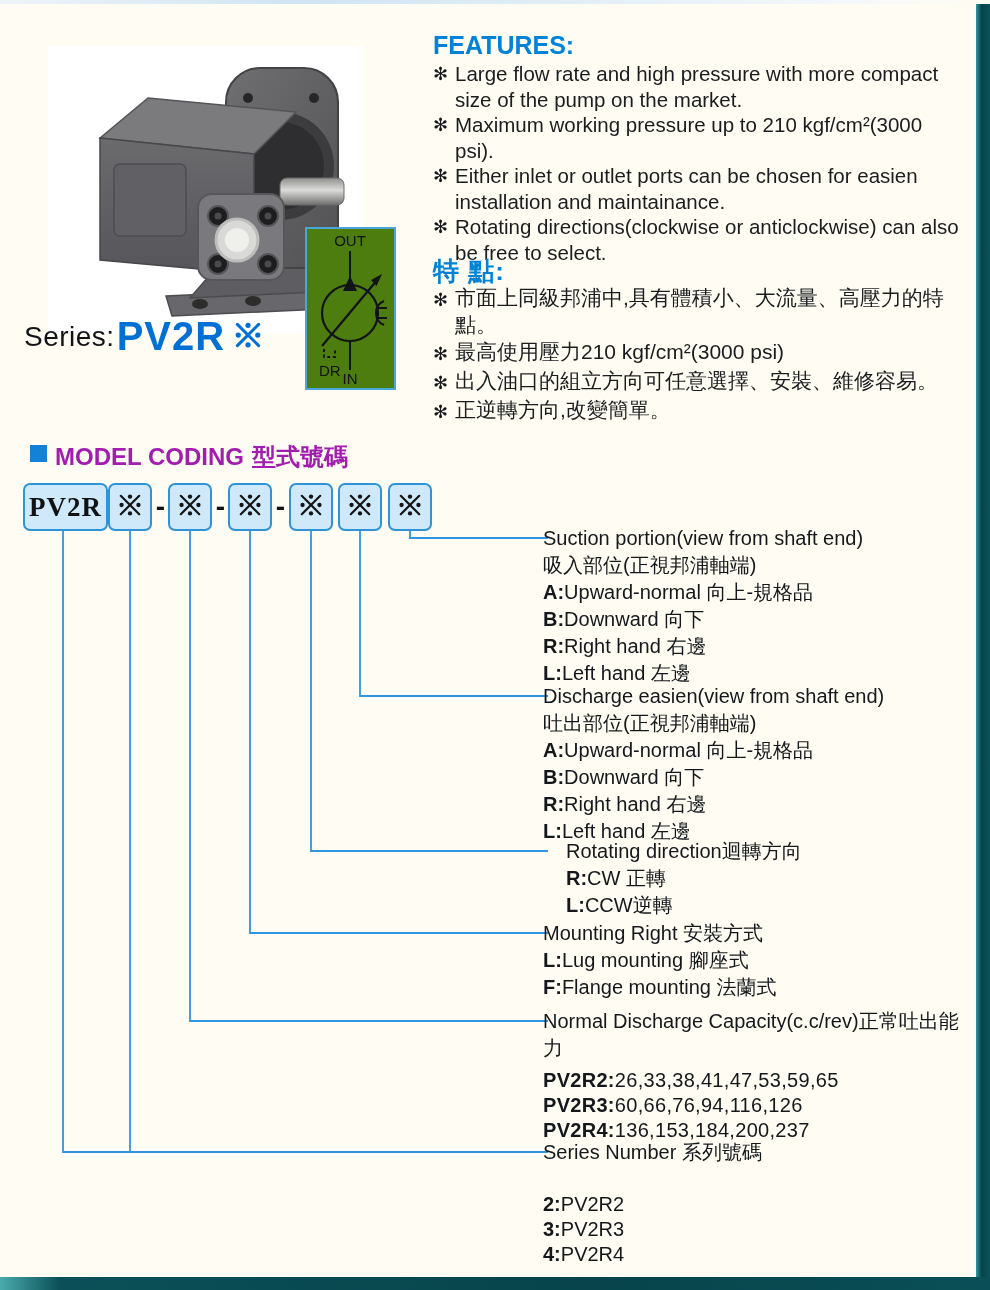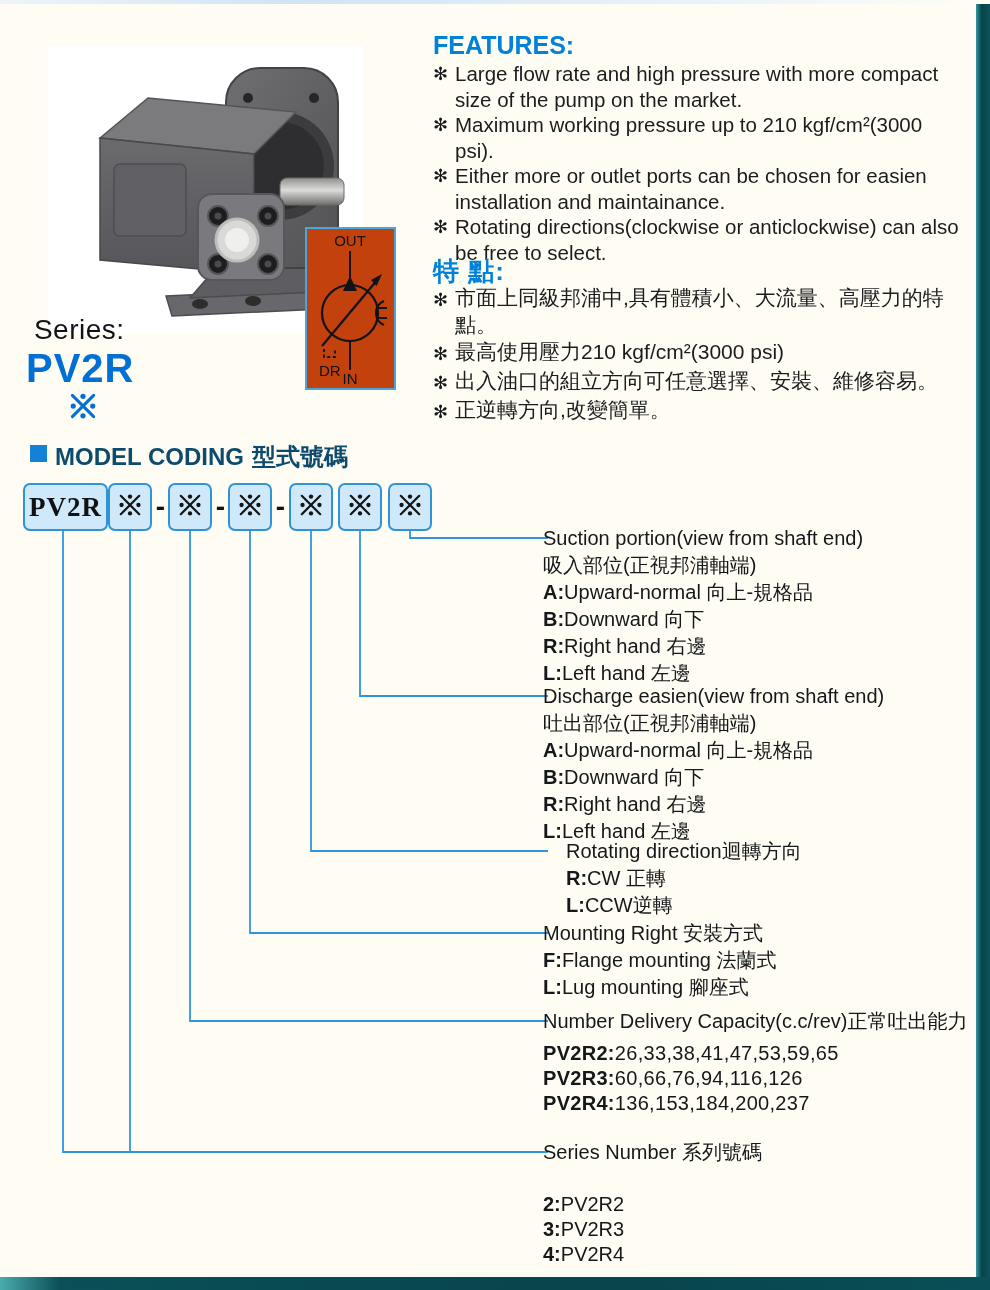--- a/index.html
+++ b/index.html
@@ -11,44 +11,44 @@
   }
   .edge-top { position:absolute; left:0; top:0; width:990px; height:4px;
     background:linear-gradient(to right,#eef4fa,#cfe4f4 30%,#f0f6fb 80%,#fffdf3); }
   .edge-right { position:absolute; left:976px; top:4px; width:14px; height:1286px;
     background:linear-gradient(to right,#35969c,#07444b 40%,#0c535b); }
   .edge-bottom { position:absolute; left:0; top:1277px; width:990px; height:13px;
     background:linear-gradient(to right,#4aabad,#0b5058 6%,#07444b 60%,#0a4f57); }
 
   .photo { position:absolute; left:48px; top:46px; width:315px; height:288px; background:#ffffff; }
 
-  .series-line { position:absolute; left:24px; top:314px; display:flex; align-items:center;flex-direction:column; }
+  .series-line { position:absolute; left:24px; top:314px; display:flex; align-items:center; }
   .series-prefix { font-size:28px; color:#111316; letter-spacing:0.5px; }
   .series-name { font-size:40px; font-weight:bold; color:#0070d4; letter-spacing:1px; margin-left:2px; }
   .series-line .refmark { margin-left:8px; color:#0070d4; }
 
   .symbol-box { position:absolute; left:305px; top:227px; width:91px; height:163px;
-    background:#c2410c; border:2px solid #49a6da; box-sizing:border-box; }
+    background:#4d7c0f; border:2px solid #49a6da; box-sizing:border-box; }
   .symbol-box svg text { font-family:"Liberation Sans","DejaVu Sans",sans-serif; font-size:15px; fill:#111316; }
 
   .features-heading { position:absolute; left:433px; top:31px; font-size:25px; font-weight:bold; color:#0082d8; }
   .features-list { position:absolute; left:433px; top:61px; width:528px; }
   .feat-li { display:flex; font-size:20.5px; line-height:25.5px; }
   .feat-li .bullet { flex:none; width:22px; font-size:18px; font-family:"DejaVu Sans",sans-serif; color:#16181a; }
   .feat-li .feat-text { flex:1; }
 
   .zh-heading { position:absolute; left:433px; top:254px; font-size:26px; font-weight:bold; color:#0082d8; letter-spacing:1px; }
   .zh-list { position:absolute; left:433px; top:284px; width:535px; }
   .zh-li { display:flex; font-size:21px; line-height:27px; }
   .zh-li .bullet { flex:none; width:22px; font-size:18px; font-family:"DejaVu Sans",sans-serif; color:#16181a; padding-top:2px; }
   .zh-li .feat-text { flex:1; }
 
   .mc-heading { position:absolute; left:30px; top:441px; display:flex; align-items:flex-start; }
   .mc-square { width:17px; height:17px; background:#1281d6; margin-top:4px; margin-right:8px; }
-  .mc-title { font-size:24px; font-weight:bold; color:#0c4a6e; }
+  .mc-title { font-size:24px; font-weight:bold; color:#a21caf; }
   .mc-title .zh { margin-left:8px; }
 
   .code-box { position:absolute; top:483px; height:48px; box-sizing:border-box;
     background:#cfe9fa; border:2px solid #2f93d8; border-radius:7px;
     display:flex; align-items:center; justify-content:center; }
   .code-box.prefix { left:23px; width:85px;
     font-family:"Liberation Serif","DejaVu Serif",serif; font-weight:bold; font-size:27px; color:#101214; letter-spacing:1px; }
   .code-box .refmark { color:#141414; }
   .dash-sep { position:absolute; top:483px; height:48px; display:flex; align-items:center; justify-content:center;
     width:17px; font-size:28px; font-weight:bold; color:#101214; }
@@ -166,21 +166,21 @@
     <div class="feat-li">
       <span class="bullet">✻</span>
       <span class="feat-text">Large flow rate and high pressure with more compact size of the pump on the market.</span>
     </div>
     <div class="feat-li">
       <span class="bullet">✻</span>
       <span class="feat-text">Maximum working pressure up to 210 kgf/cm²(3000 psi).</span>
     </div>
     <div class="feat-li">
       <span class="bullet">✻</span>
-      <span class="feat-text">Either more or outlet ports can be chosen for easien installation and maintainance.</span>
+      <span class="feat-text">Either inlet or outlet ports can be chosen for easien installation and maintainance.</span>
     </div>
     <div class="feat-li">
       <span class="bullet">✻</span>
       <span class="feat-text">Rotating directions(clockwise or anticlockwise) can also be free to select.</span>
     </div>
   </div>
 
   <div class="zh-heading">特 點:</div>
   <div class="zh-list">
     <div class="zh-li">
@@ -329,26 +329,26 @@
   </div>
 
   <div class="legend-block" style="top:838px;margin-left:23px;">
     <div class="legend-title">Rotating direction迴轉方向</div>
     <div class="legend-item"><b>R:</b><span>CW 正轉</span></div>
     <div class="legend-item"><b>L:</b><span>CCW逆轉</span></div>
   </div>
 
   <div class="legend-block" style="top:920px;">
     <div class="legend-title">Mounting Right 安裝方式</div>
+    <div class="legend-item"><b>L:</b><span>Lug mounting 腳座式</span></div>
     <div class="legend-item"><b>F:</b><span>Flange mounting 法蘭式</span></div>
-    <div class="legend-item"><b>L:</b><span>Lug mounting 腳座式</span></div>
   </div>
 
   <div class="legend-block" style="top:1008px;">
-    <div class="legend-title">Number Delivery Capacity(c.c/rev)正常吐出能力</div>
+    <div class="legend-title">Normal Discharge Capacity(c.c/rev)正常吐出能力</div>
     <div class="mt14">
       <div class="legend-item cap-item"><b>PV2R2:</b><span>26,33,38,41,47,53,59,65</span></div>
       <div class="legend-item cap-item"><b>PV2R3:</b><span>60,66,76,94,116,126</span></div>
       <div class="legend-item cap-item"><b>PV2R4:</b><span>136,153,184,200,237</span></div>
     </div>
   </div>
 
   <div class="legend-block" style="top:1139px;">
     <div class="legend-title">Series Number 系列號碼</div>
     <div class="mt26">

